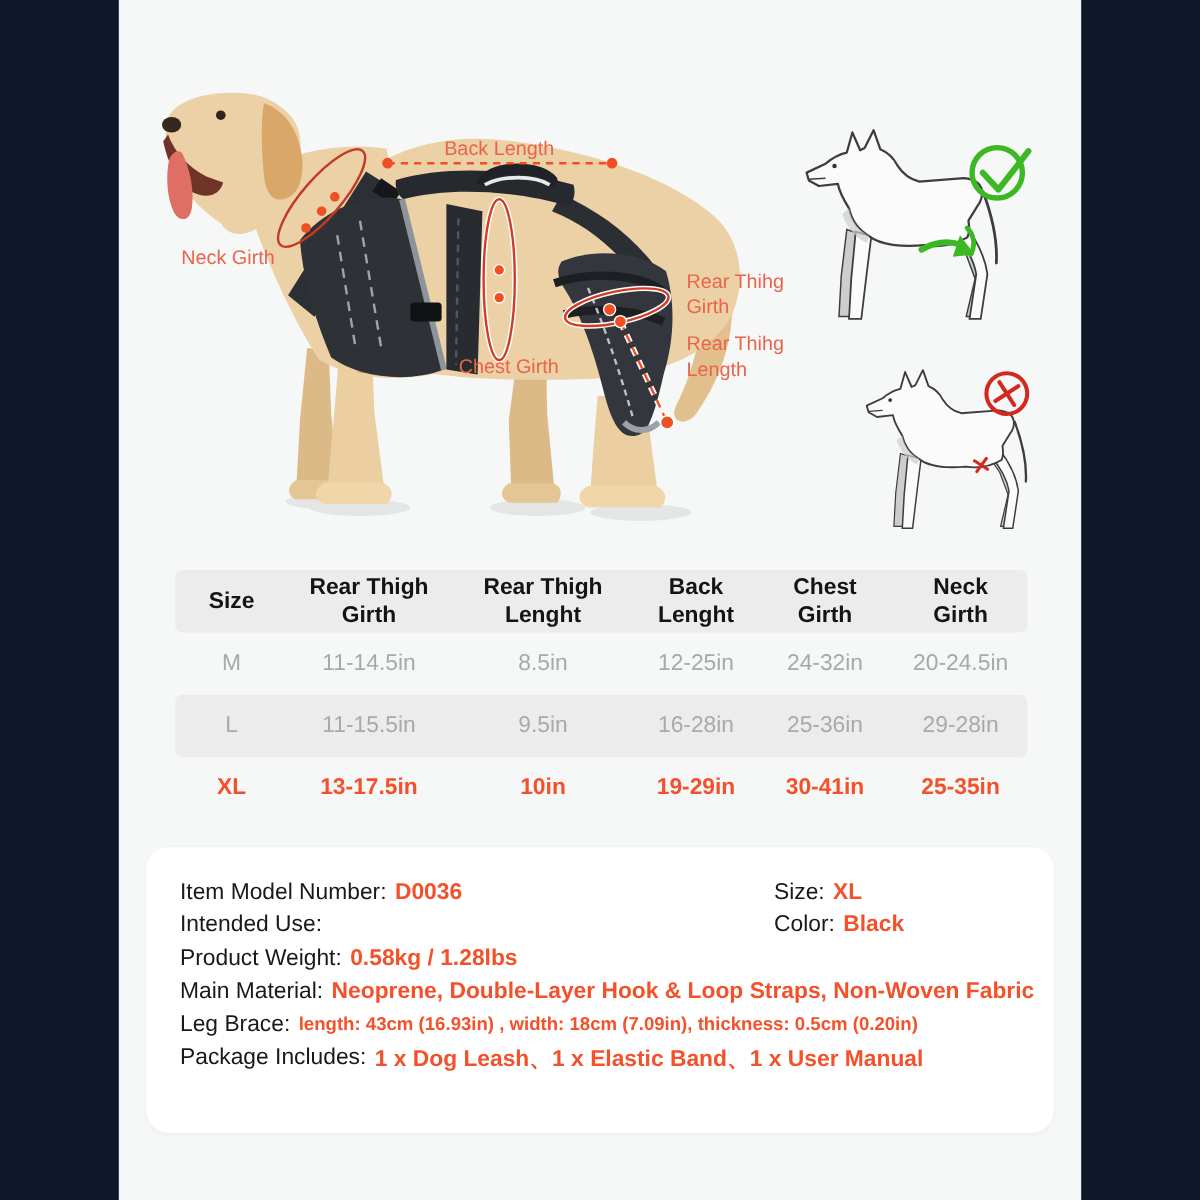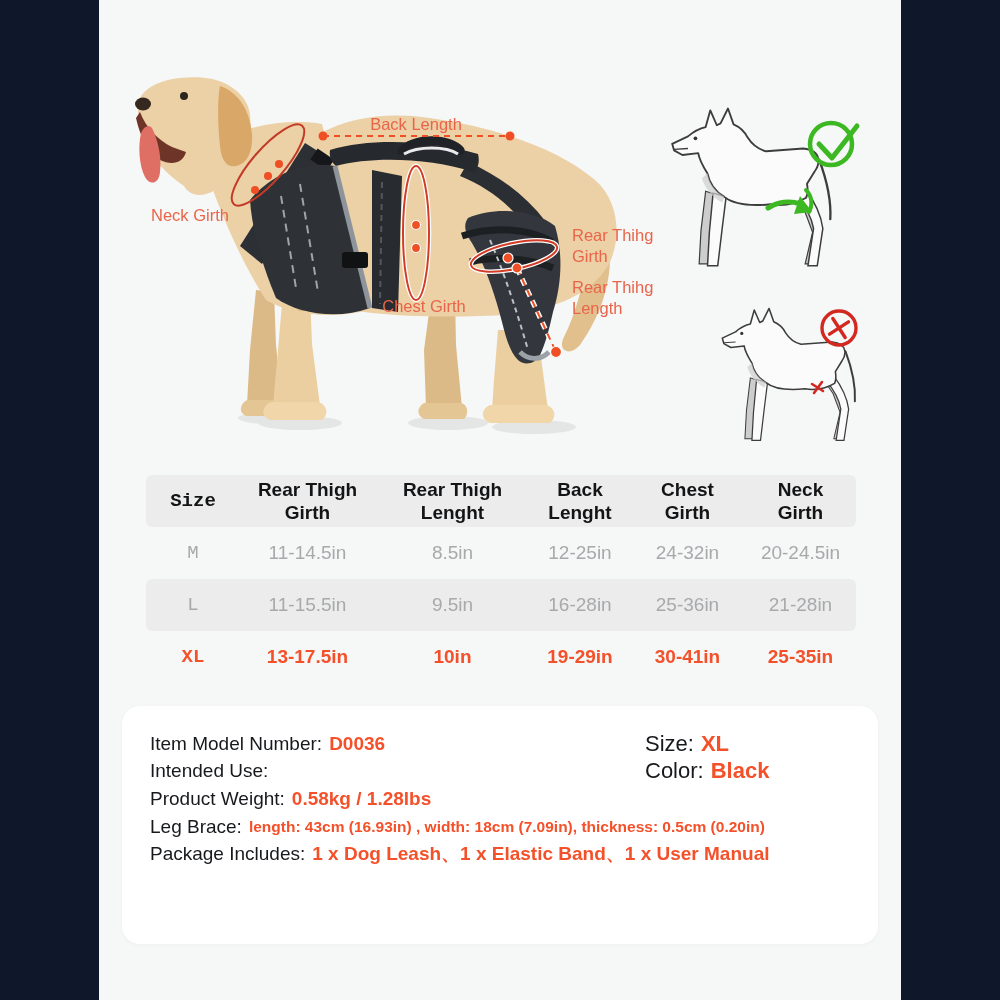--- a/index.html
+++ b/index.html
@@ -11,35 +11,35 @@
   
   .ann{position:absolute;color:#e9654a;font-size:16.5px;line-height:21px;white-space:nowrap;}
   .ann.centered{transform:translateX(-50%);}
 
   
   .size-table{position:absolute;left:146px;top:475px;width:710px;}
   .trow{display:flex;align-items:center;height:52px;}
   .trow.head{background:#ececec;border-radius:6px;}
   .trow.band-row{background:#ececec;border-radius:6px;}
   .cell{text-align:center;}
-  .c0{width:94px;font-family:Liberation Mono, monospace;}.c1{width:135px;}.c2{width:155px;}.c3{width:100px;}.c4{width:115px;}.c5{width:111px;}
+  .c0{width:94px;}.c1{width:135px;}.c2{width:155px;}.c3{width:100px;}.c4{width:115px;}.c5{width:111px;}
   .head .cell{font-size:19px;font-weight:600;color:#131416;line-height:23px;display:flex;flex-direction:column;justify-content:center;}
   .th-line:empty{display:none;}
   .vrow .cell{font-size:19px;color:#a7a9ab;}
   .trow.hl .cell{color:#f4512b;font-weight:700;}
 
   
   .card{position:absolute;left:122px;top:706px;width:756px;height:238px;background:#ffffff;
         border-radius:18px;box-shadow:0 1px 4px rgba(0,0,0,0.04);}
   .card-inner{position:absolute;left:28px;top:24px;right:27px;}
   .crow{position:relative;height:27.6px;display:flex;align-items:center;font-size:19px;white-space:nowrap;}
   .lab{color:#17191c;}
   .val{color:#f4512b;font-weight:700;margin-left:7px;}
   .val.small{font-size:15.5px;}
-  .rcell{position:absolute;left:495px;top:0;height:27.6px;display:flex;align-items:center;font-size:22px;white-space:nowrap;}
+  .rcell{position:absolute;left:495px;top:0;height:27.6px;display:flex;align-items:center;font-size:19px;white-space:nowrap;}
 </style>
 </head>
 <body>
 
 <div class="canvas">
   <div class="band"></div>
 
   <svg class="scene" viewBox="0 0 1000 1000" aria-hidden="true">
     <defs>
       <g id="odog">
@@ -218,21 +218,21 @@
       <div class="cell c3">12-25in</div>
       <div class="cell c4">24-32in</div>
       <div class="cell c5">20-24.5in</div>
     </div>
     <div class="trow vrow band-row">
       <div class="cell c0">L</div>
       <div class="cell c1">11-15.5in</div>
       <div class="cell c2">9.5in</div>
       <div class="cell c3">16-28in</div>
       <div class="cell c4">25-36in</div>
-      <div class="cell c5">21-28in</div>
+      <div class="cell c5">29-28in</div>
     </div>
     <div class="trow vrow hl">
       <div class="cell c0">XL</div>
       <div class="cell c1">13-17.5in</div>
       <div class="cell c2">10in</div>
       <div class="cell c3">19-29in</div>
       <div class="cell c4">30-41in</div>
       <div class="cell c5">25-35in</div>
     </div>
   </div>
@@ -252,20 +252,24 @@
         <span class="rcell">
           <span class="lab">Color:</span>
           <span class="val">Black</span>
         </span>
       </div>
       <div class="crow">
         <span class="lab">Product Weight:</span>
         <span class="val">0.58kg / 1.28lbs</span>
       </div>
       <div class="crow">
+        <span class="lab">Main Material:</span>
+        <span class="val">Neoprene, Double-Layer Hook &amp; Loop Straps, Non-Woven Fabric</span>
+      </div>
+      <div class="crow">
         <span class="lab">Leg Brace:</span>
         <span class="val small">length: 43cm (16.93in) , width: 18cm (7.09in), thickness: 0.5cm (0.20in)</span>
       </div>
       <div class="crow">
         <span class="lab">Package Includes:</span>
         <span class="val">1 x Dog Leash、1 x Elastic Band、1 x User Manual</span>
       </div>
     </div>
   </div>
 </div>

